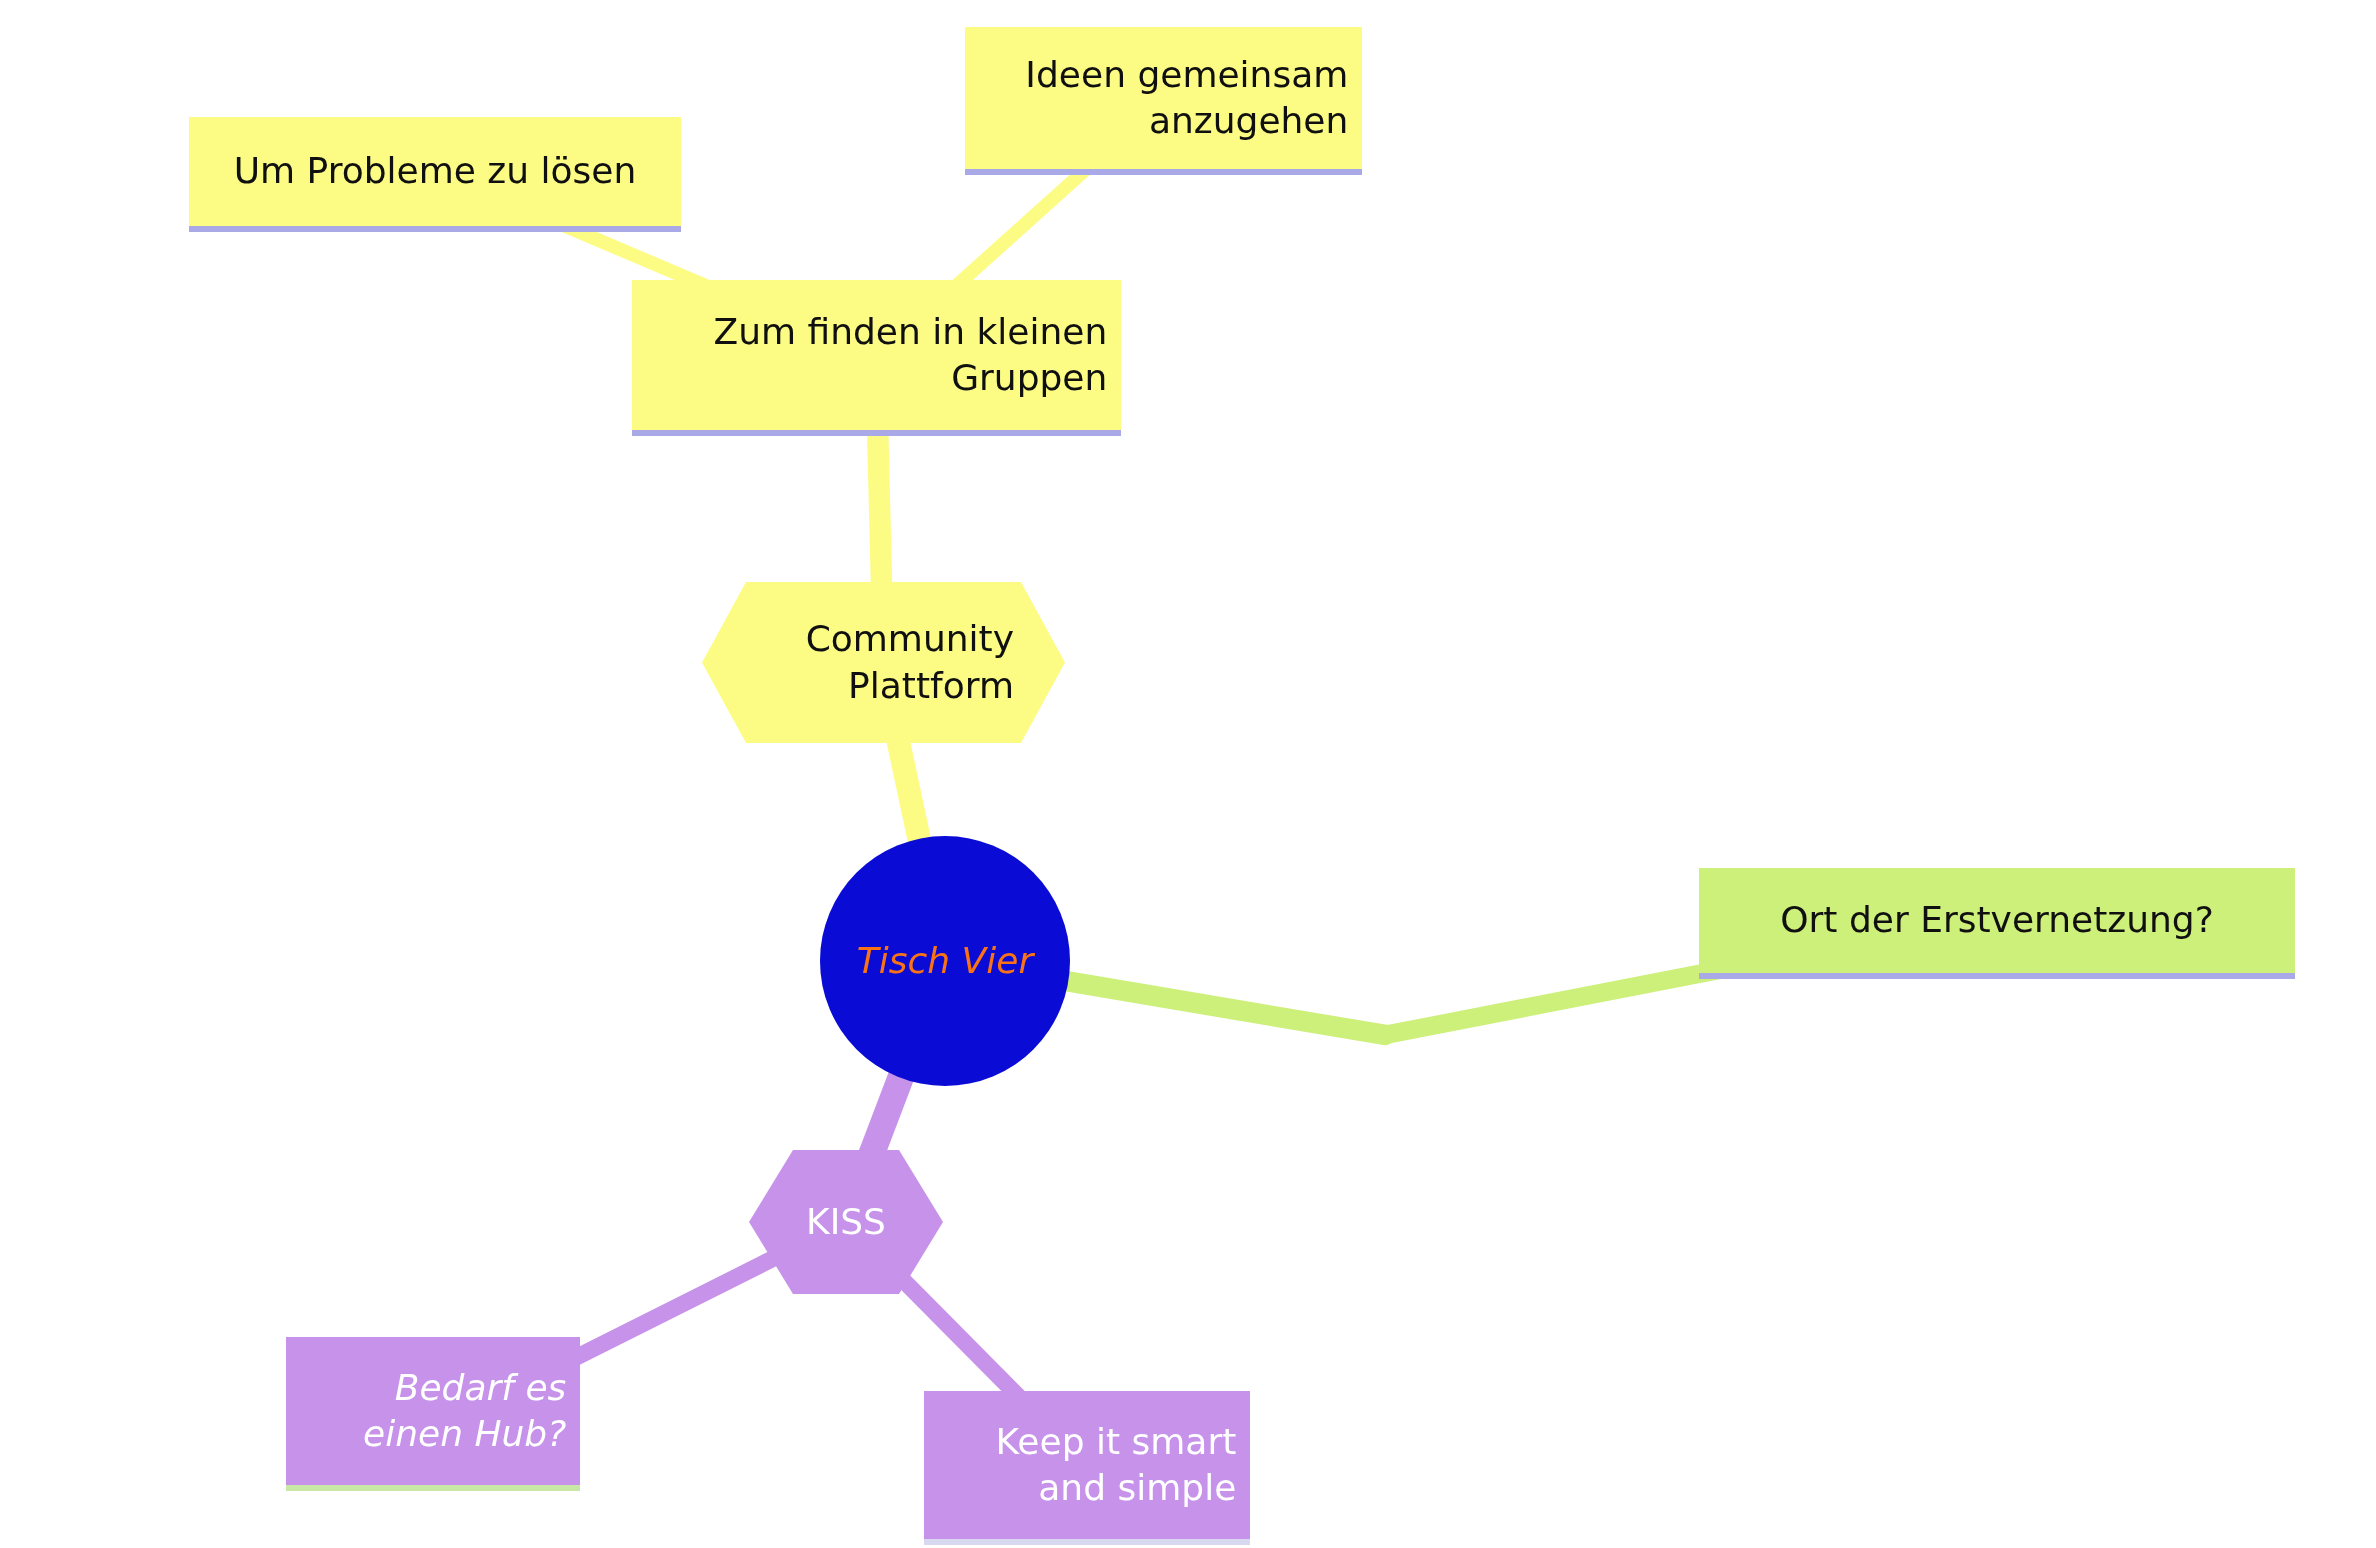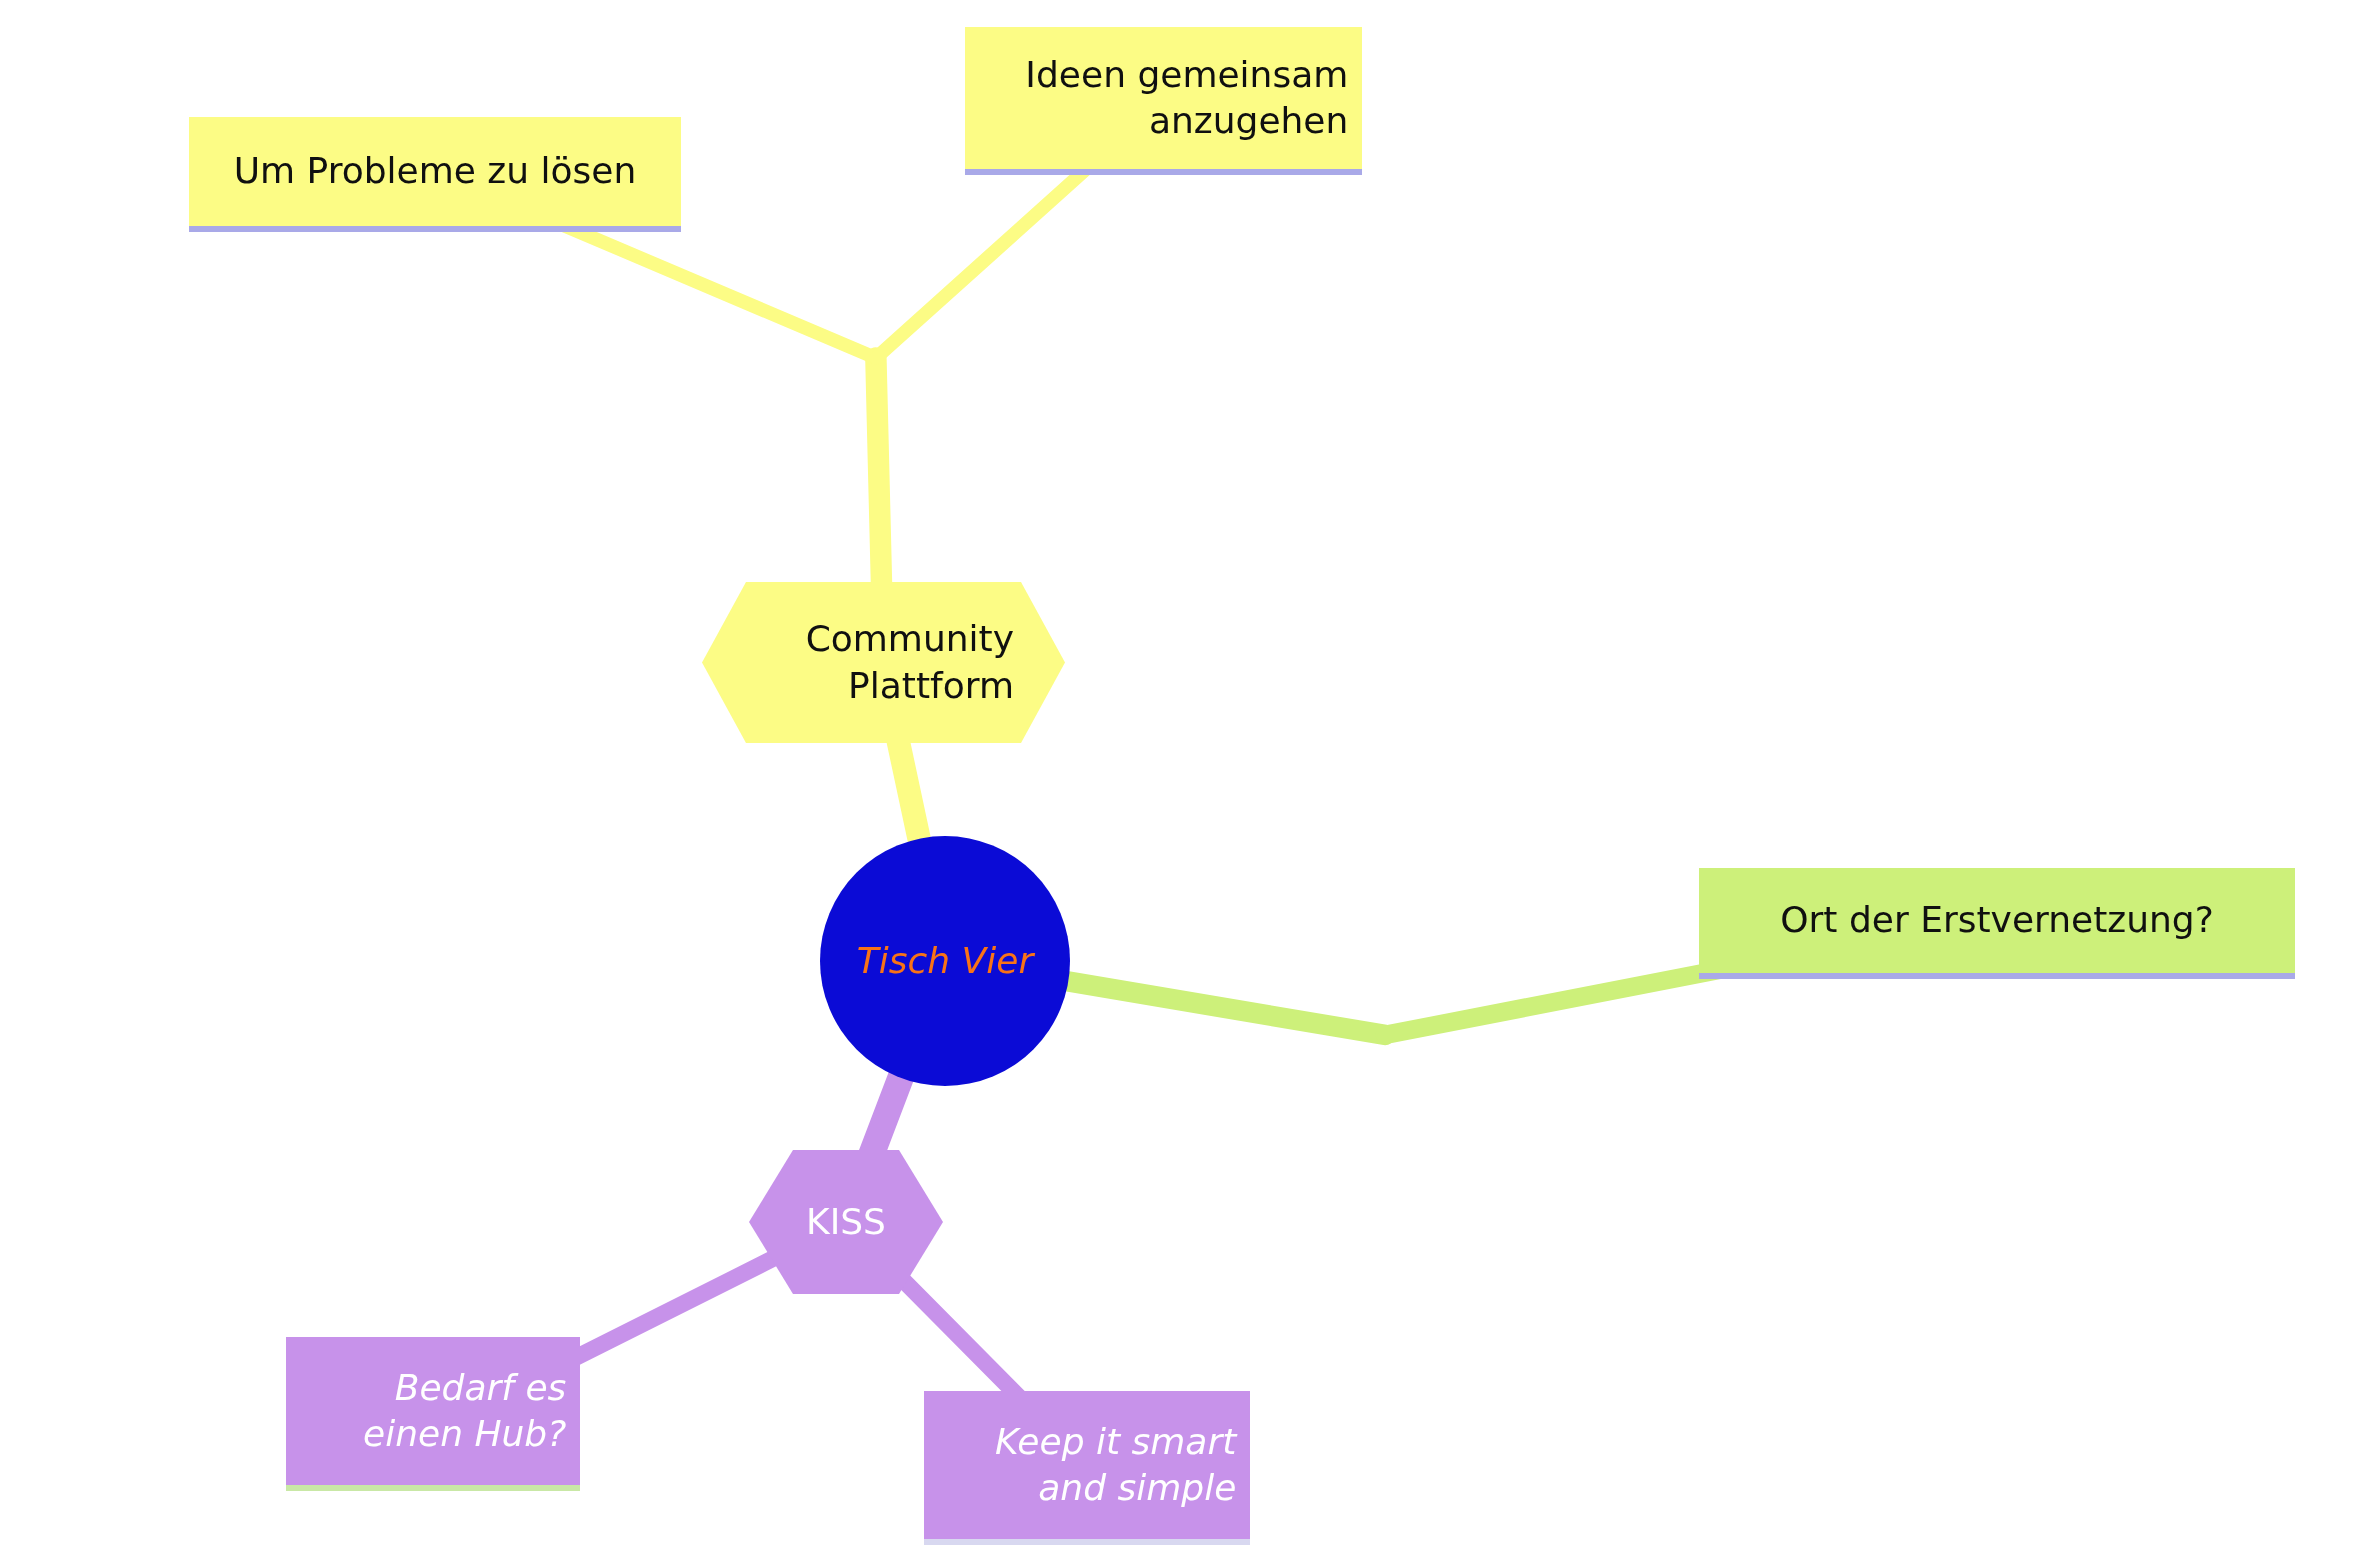--- a/index.html
+++ b/index.html
@@ -93,20 +93,23 @@
   </svg>
 
   <div class="node rect yellow ul-lav" style="left:189px; top:117px; width:492px; height:115px;">
     <span class="label">Um Probleme zu lösen</span>
   </div>
 
   <div class="node rect yellow ul-lav" style="left:965px; top:27px; width:397px; height:148px;">
     <span class="label">Ideen gemeinsam anzugehen</span>
   </div>
 
+  <div class="node rect yellow ul-lav" style="left:632px; top:280px; width:489px; height:156px;">
+    <span class="label">Zum finden in kleinen Gruppen</span>
+  </div>
 
   <div class="node hex yellow" style="left:702px; top:582px; width:363px; height:161px;">
     <span class="label">Community Plattform</span>
   </div>
 
   <div class="node circle" style="left:820px; top:836px; width:250px; height:250px;">
     <span class="label">Tisch Vier</span>
   </div>
 
 
@@ -115,18 +118,18 @@
   </div>
 
   <div class="node hex purple" style="left:749px; top:1150px; width:194px; height:144px;">
     <span class="label">KISS</span>
   </div>
 
   <div class="node rect purple ul-green" style="left:286px; top:1337px; width:294px; height:154px;font-style:italic;">
     <span class="label">Bedarf es einen Hub?</span>
   </div>
 
-  <div class="node rect purple ul-pale" style="left:924px; top:1391px; width:326px; height:154px;font-style:italic;">
+  <div class="node rect purple ul-pale" style="left:924px; top:1391px; width:326px; height:154px;">
     <span class="label">Keep it smart and simple</span>
   </div>
 
 </div>
 
 
 </body></html>

